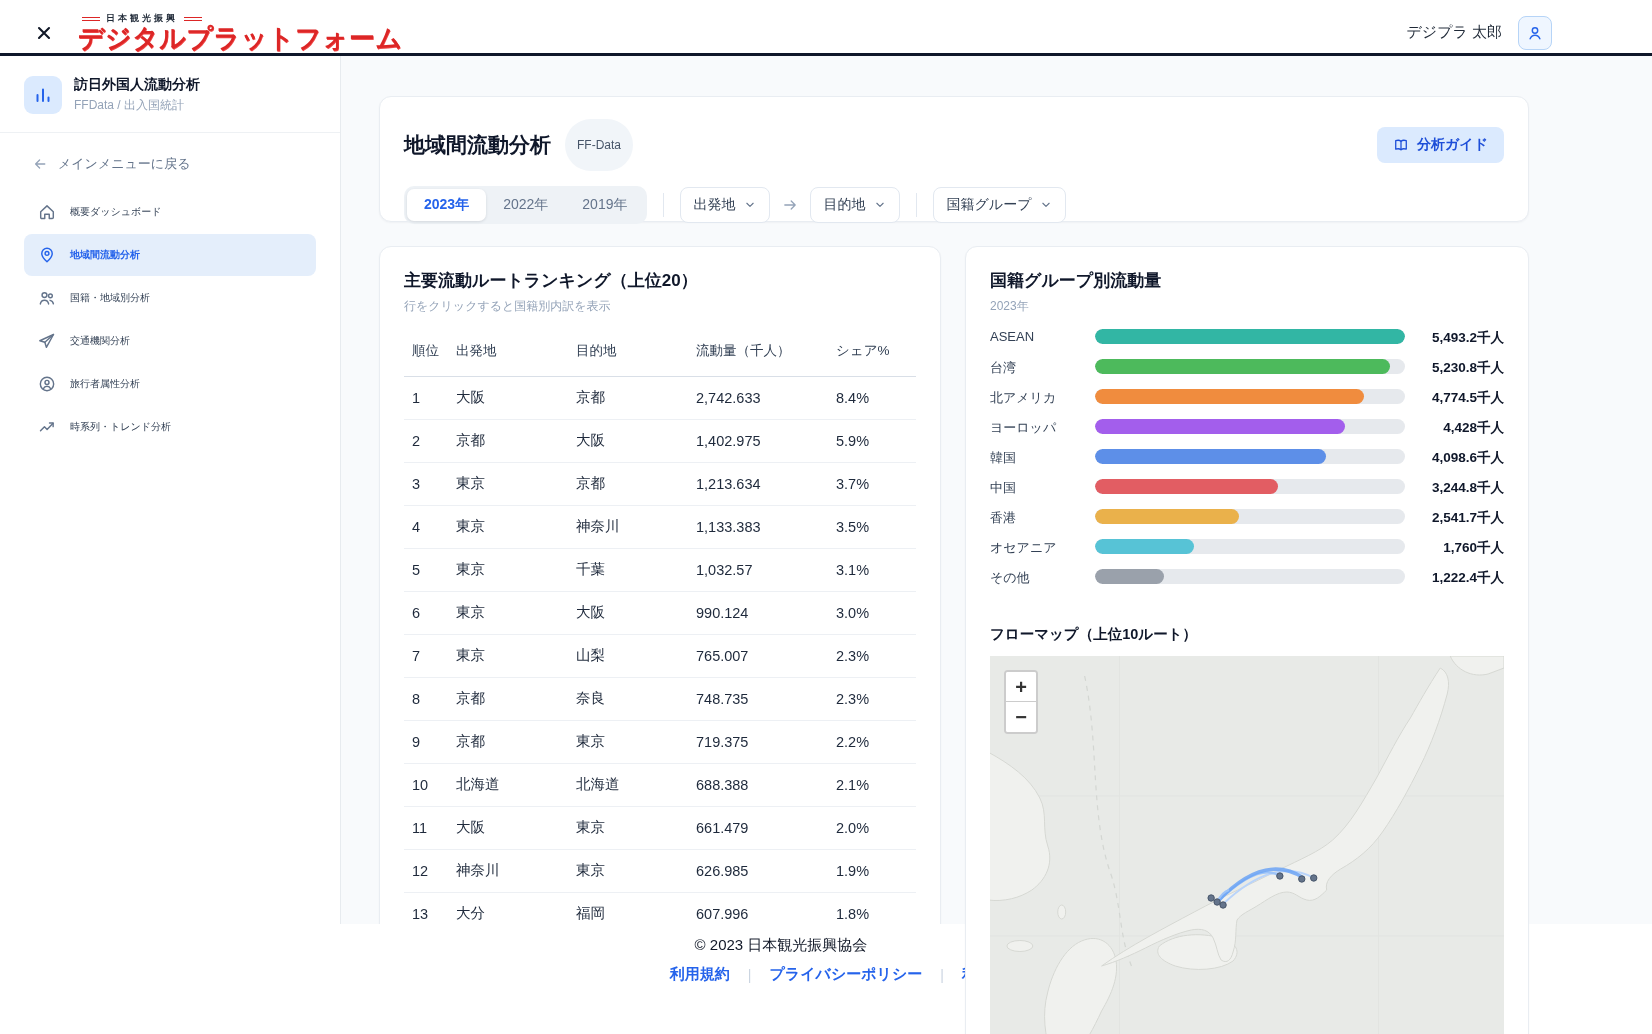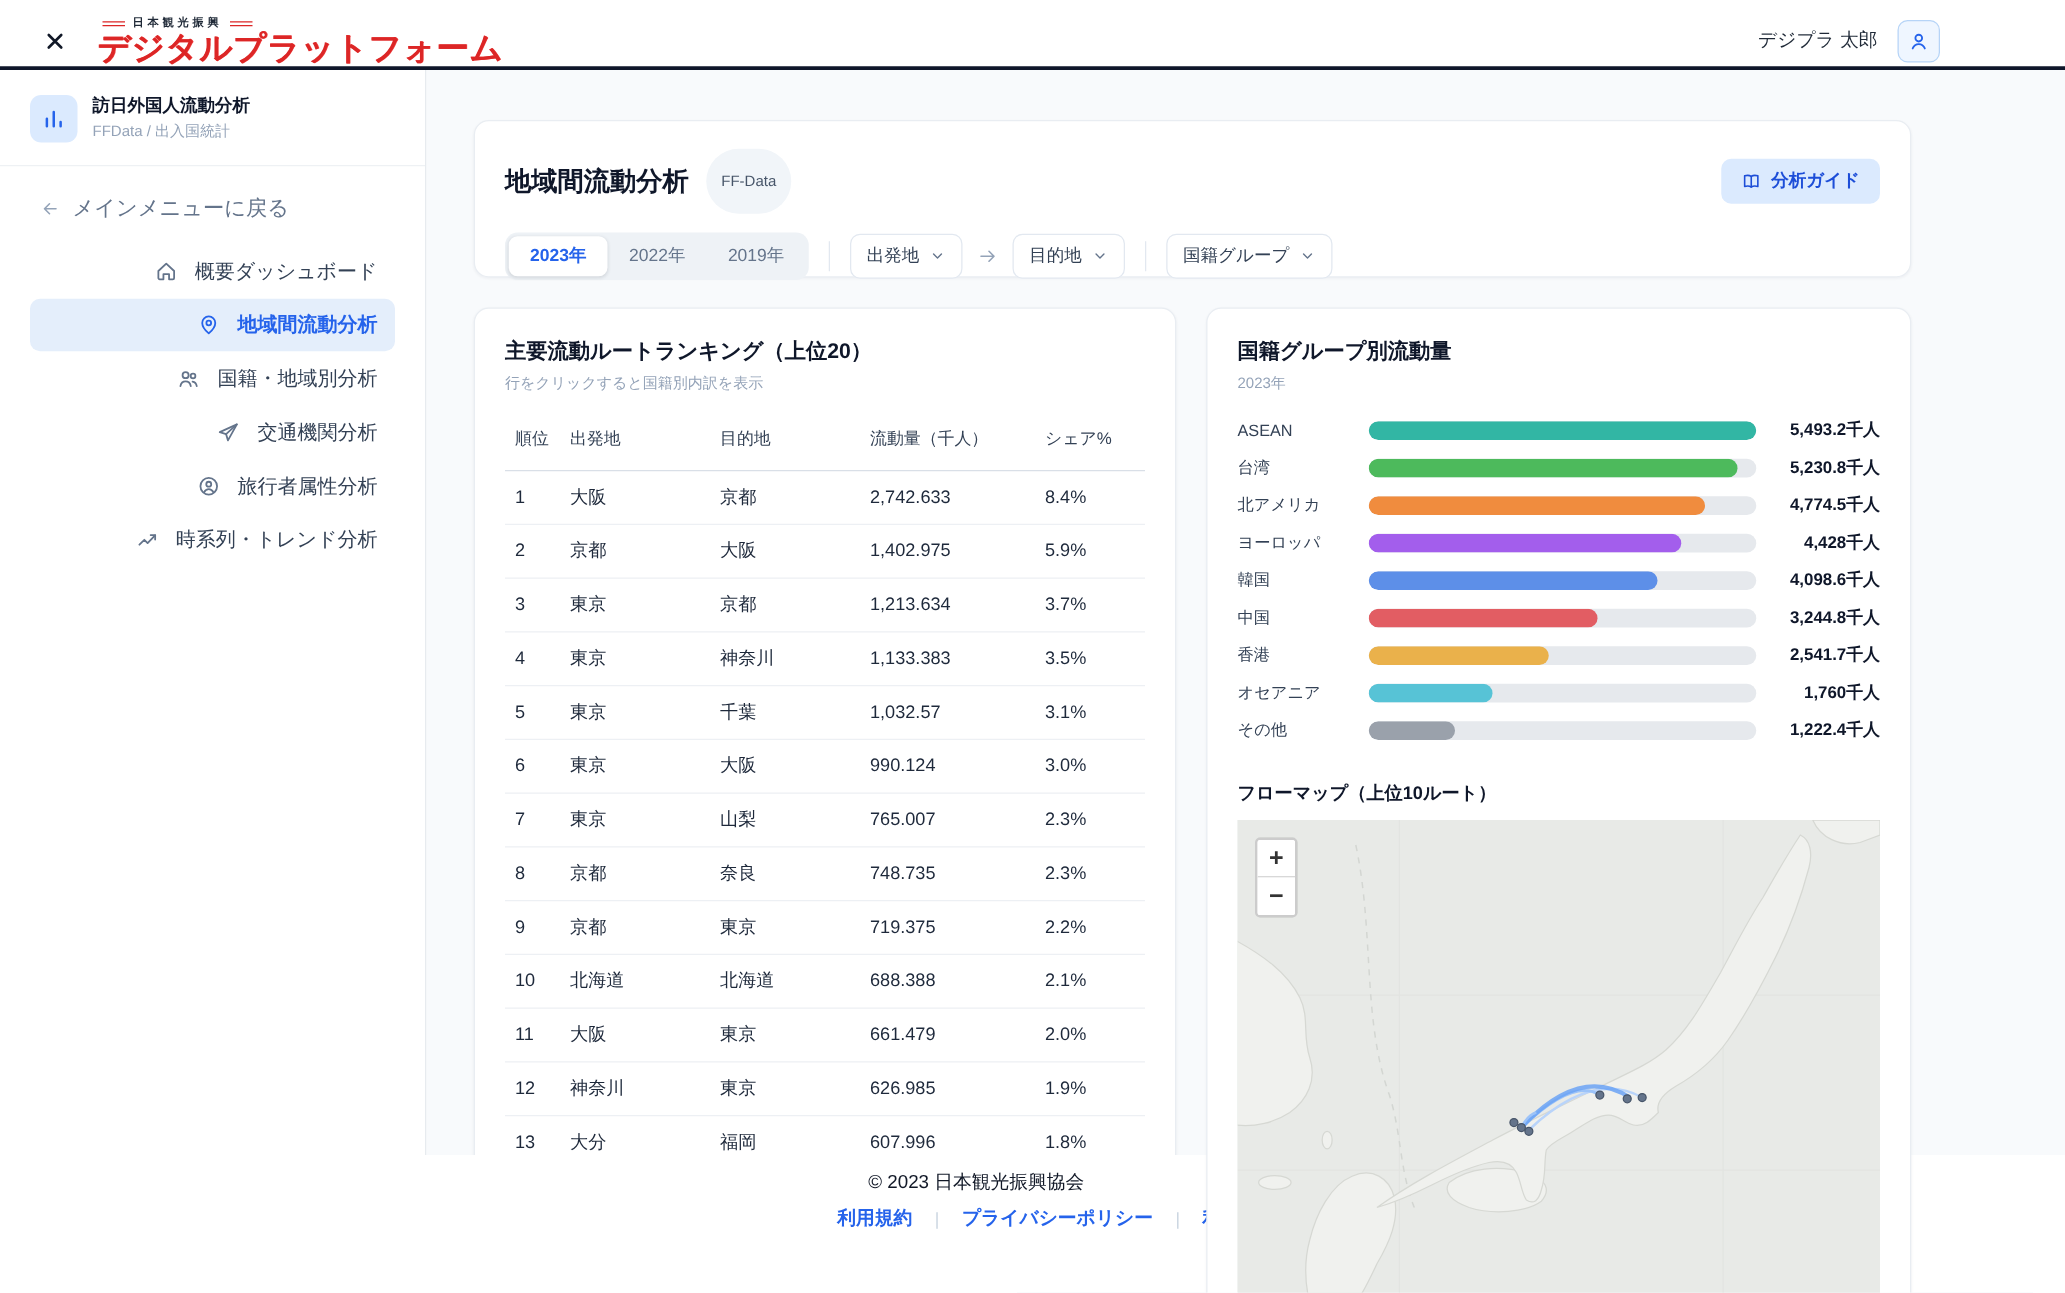--- a/index.html
+++ b/index.html
@@ -45,26 +45,26 @@
 
   
   .sidebar {
     position: absolute; top: 56px; left: 0; bottom: 0; width: 341px;
     background: #fff; border-right: 1px solid #e7ebef; z-index: 10;
   }
   .sidebar-header { display: flex; align-items: center; gap: 12px; padding: 20px 24px 18px; border-bottom: 1px solid #eef1f4; }
   .app-icon { width: 38px; height: 38px; border-radius: 9px; background: #dbeafe; color: #2563eb; display: flex; align-items: center; justify-content: center; }
   .app-title { font-size: 14px; font-weight: 700; color: #0f172a; margin-bottom: 3px; }
   .app-sub { font-size: 12px; color: #94a3b8; }
-  .back-link { display: flex; align-items: center; gap: 10px; margin: 22px 24px 18px 32px; font-size: 17px; color: #64748b; cursor: pointer; }
+  .back-link { display: flex; align-items: center; gap: 10px; margin: 22px 24px 18px 32px; font-size: 13px; color: #64748b; cursor: pointer; }
   .back-link .icon { color: #94a3b8; }
   .menu-item {
     margin: 1px 24px; padding: 0 14px; height: 42px; border-radius: 8px;
     display: flex; align-items: center; gap: 14px;
-    font-size: 16px; color: #334155; cursor: pointer; justify-content: flex-end;
+    font-size: 10px; color: #334155; cursor: pointer;
   }
   .menu-item .icon { width: 18px; height: 18px; color: #64748b; }
   .menu-item.active { background: #e4eefb; color: #2563eb; font-weight: 600; }
   .menu-item.active .icon { color: #2563eb; }
 
   
   .card {
     position: absolute; background: #fff; border: 1px solid #e9edf2;
     border-radius: 12px; box-shadow: 0 1px 2px rgba(15,23,42,0.04);
   }
@@ -102,21 +102,21 @@
     text-align: left; font-size: 13.5px; color: #334155; font-weight: 500;
     padding: 14px 8px 16px; border-bottom: 1px solid #d9dfe7; vertical-align: middle; line-height: 1.25;
   }
   .c-rank { width: 44px; } .c-origin { width: 120px; } .c-dest { width: 120px; } .c-vol { width: 140px; }
   .rank-table td { font-size: 14.5px; color: #1e293b; padding: 0 8px; height: 43px; border-bottom: 1px solid #edf0f4; }
   .rank-table tbody tr { cursor: pointer; }
 
   
   .nationality-card { left: 965px; top: 246px; width: 564px; height: 845px; padding: 22px 24px; z-index: 30; overflow: hidden; }
   .bars { margin-top: 2px; }
-  .bar-row { display: flex; align-items: center; height: 30px; }
+  .bar-row { display: flex; height: 30px; }
   .bar-label { width: 105px; font-size: 13px; color: #334155; }
   .bar-track { flex: 0 0 310px; height: 15px; border-radius: 8px; background: #e6e9ed; overflow: hidden; margin-right: 12px; }
   .bar-fill { display: block; height: 100%; border-radius: 8px; }
   .bar-value { flex: 1; text-align: right; font-size: 13.5px; font-weight: 600; color: #0f172a; }
   .flow-title { font-size: 14.5px; font-weight: 700; color: #0f172a; margin: 26px 0 12px; }
   .map { position: relative; height: 400px; background: #e8eae7; overflow: hidden; }
   .map-svg { width: 100%; height: 100%; display: block; }
   .map-zoom {
     position: absolute; top: 14px; left: 14px; background: #fff;
     border: 2px solid rgba(0,0,0,0.2); border-radius: 4px; overflow: hidden; z-index: 2;

